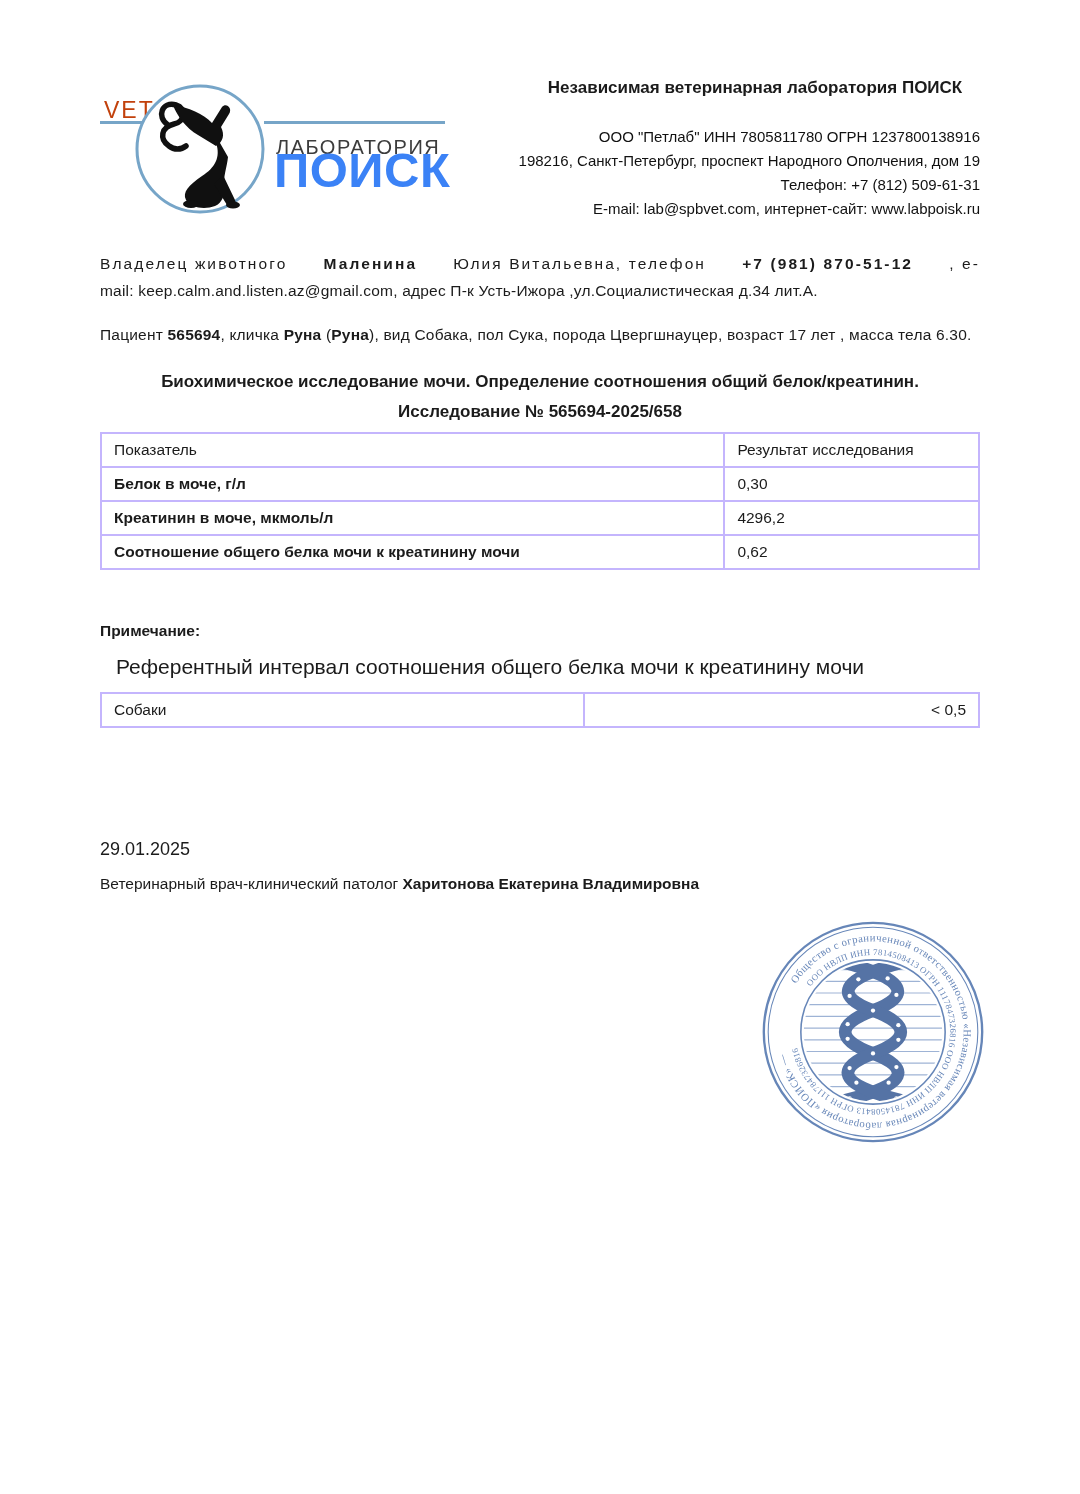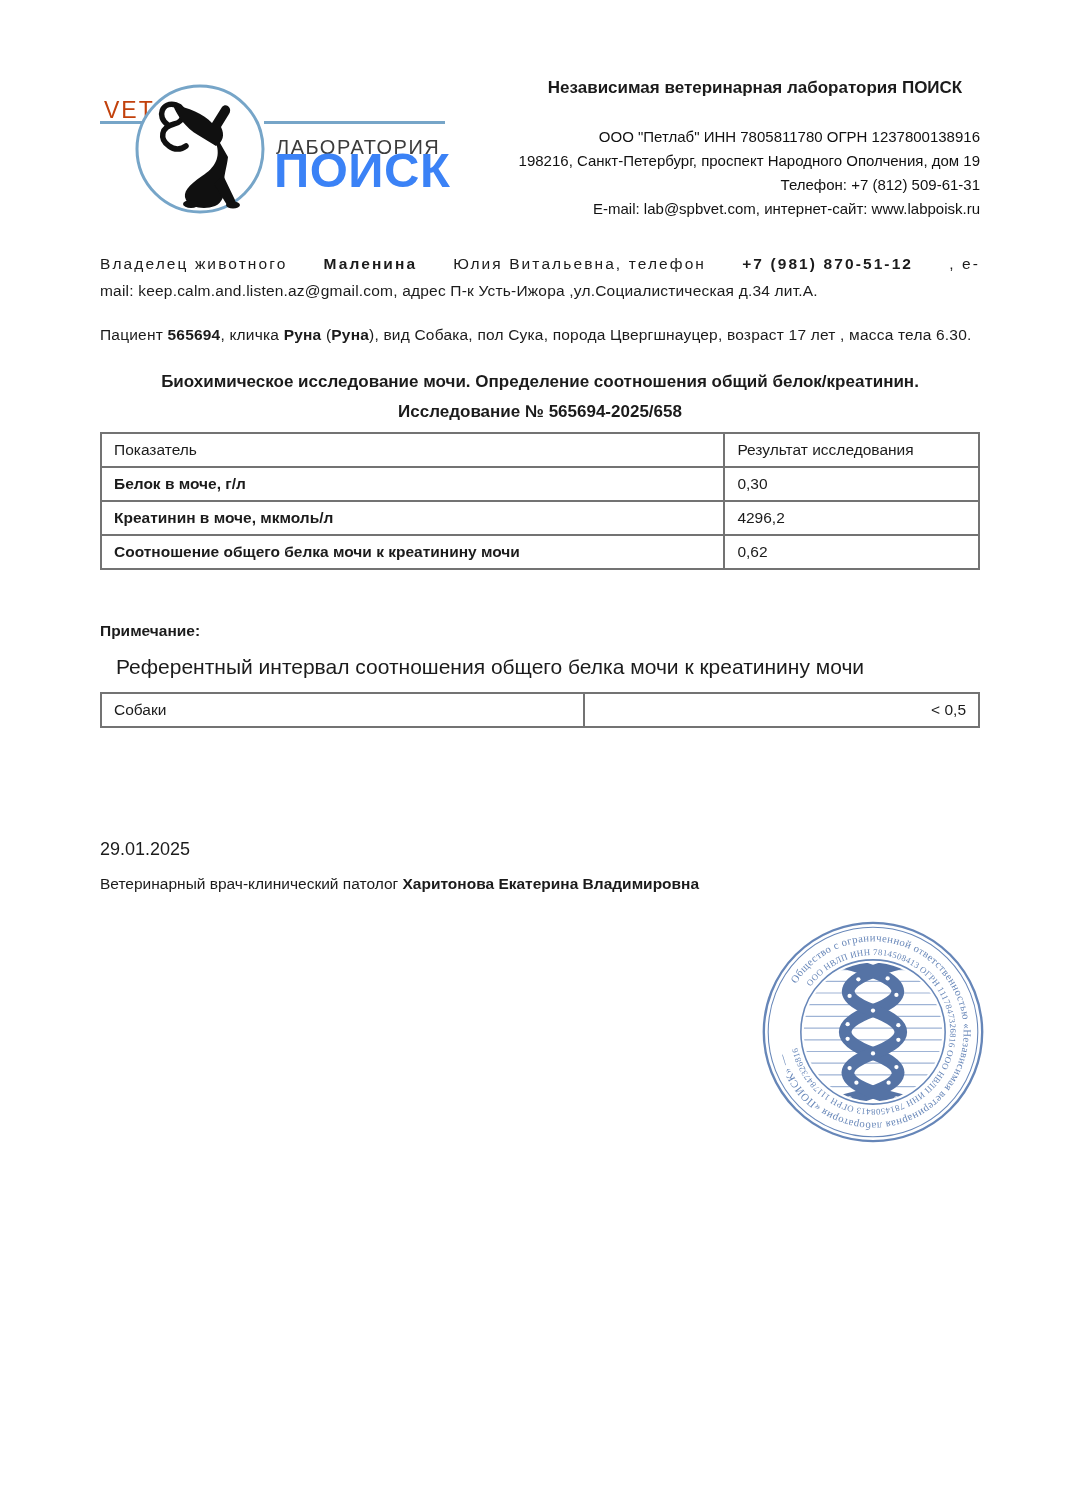--- a/index.html
+++ b/index.html
@@ -29,21 +29,21 @@
   
   .owner { margin-top:32px; font-size:15.5px; line-height:22px; }
   .owner-line1 { text-align:justify; text-align-last:justify; letter-spacing:2.1px; white-space:nowrap; display:flex; justify-content:space-between; }
   .owner-line1 span, .owner-line1 b { white-space:pre; }
   .owner-line2 { margin-top:5px; letter-spacing:0.2px; }
   .patient { margin-top:21px; font-size:15.5px; line-height:23px; letter-spacing:0.2px; }
 
   .study-title { margin-top:21px; text-align:center; font-weight:bold; font-size:17px; line-height:30px; }
 
   table { width:100%; border-collapse:collapse; font-size:15.5px; }
-  td { border:2px solid #737373; padding:6px 12px; height:34px; vertical-align:middle; }
+  td { border:2px solid #c4b5fd; padding:6px 12px; height:34px; vertical-align:middle; }
   .results { margin-top:5px; }
   .results .c1 { width:71%; }
   .results .c2 { width:29%; }
   .results .val { text-align:left; }
   .row-label { font-weight:bold; }
 
   .note-heading { margin-top:52px; font-weight:bold; font-size:15.5px; }
   .note-text { margin-top:15px; font-size:21px;margin-left:16px; }
   .ref { margin-top:13px; }
   .ref .c1 { width:55%; }

